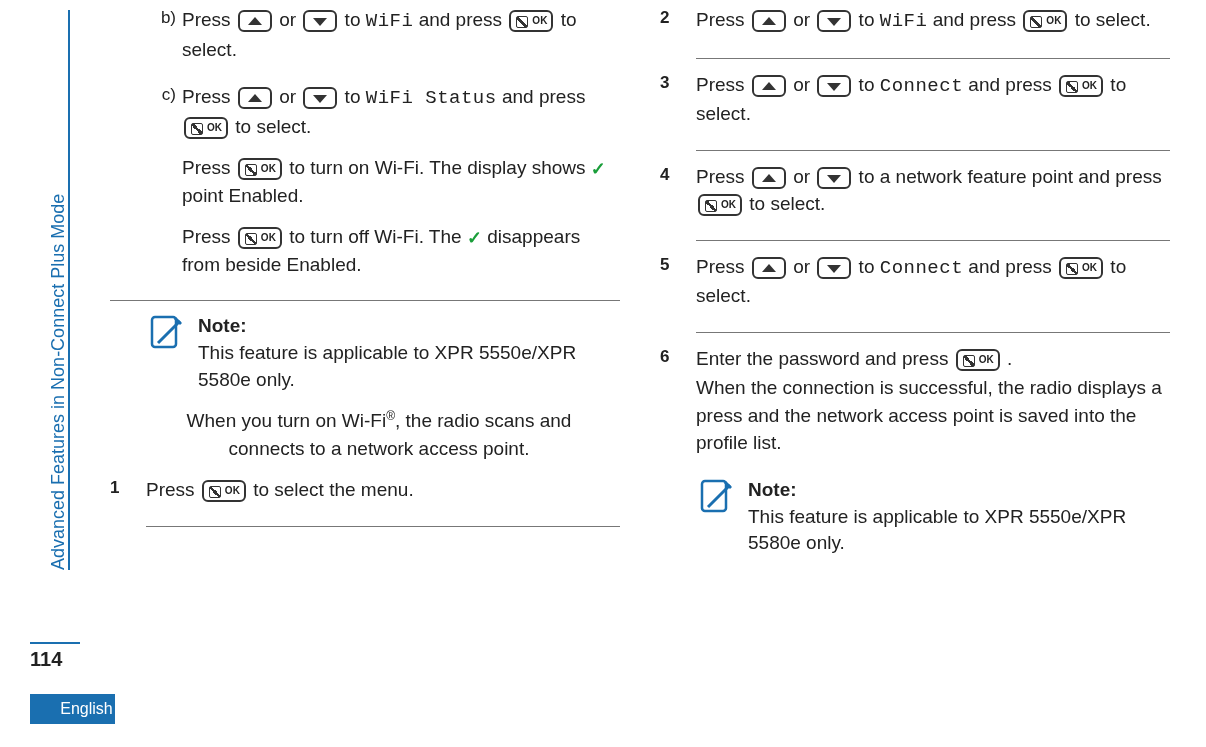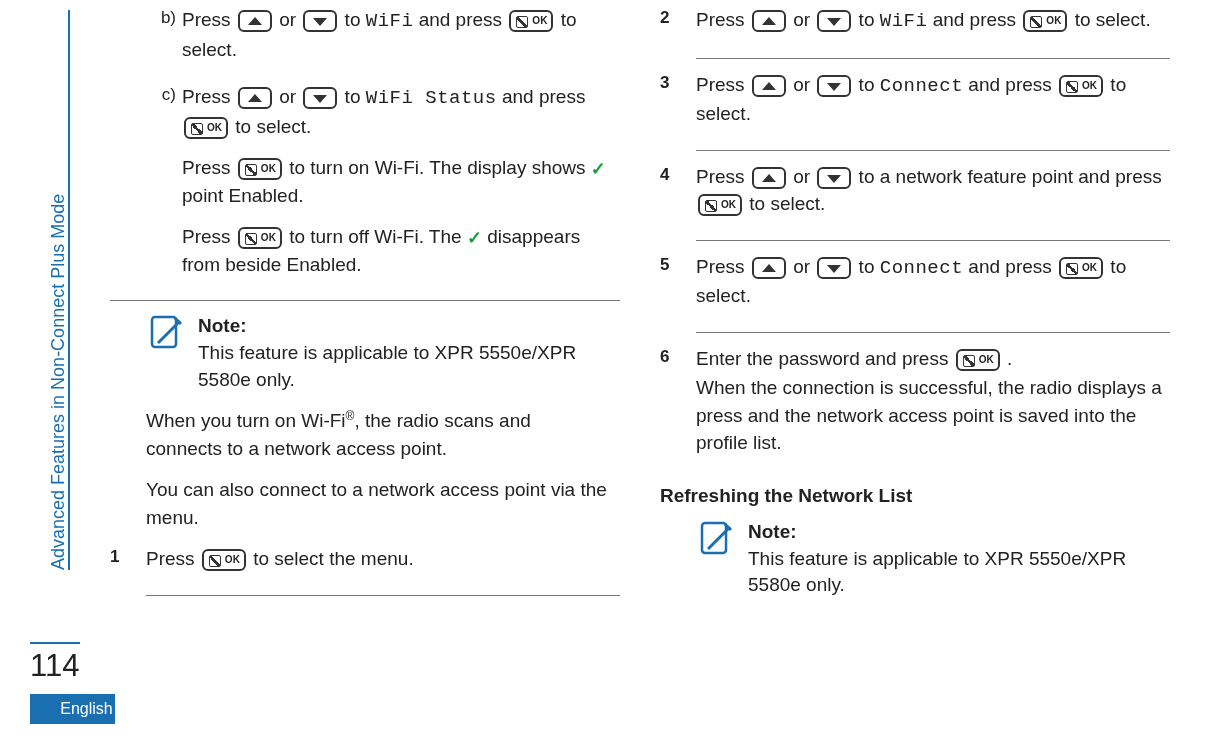--- a/index.html
+++ b/index.html
@@ -24,22 +24,22 @@
     left: 68px;
     top: 10px;
     width: 2px;
     height: 560px;
     background: #1a6fb0;
   }
   .page-num {
     position: absolute;
     left: 30px;
     top: 648px;
-    font-size: 31px;
-    font-weight: normal;
+    font-size: 20px;
+    font-weight: bold;
     color: #222;
   }
   .page-num-line {
     position: absolute;
     left: 30px;
     top: 642px;
     width: 50px;
     height: 2px;
     background: #1a6fb0;
   }
@@ -119,21 +119,21 @@
   .heading { font-weight: bold; font-size: 19px; margin: 14px 0 12px 0; }
   .note-block { display: flex; margin: 6px 0 14px 36px; }
   .note-icon {
     width: 40px; height: 40px; flex-shrink: 0;
     margin-right: 12px;
     position: relative;
   }
   .note-icon svg { width: 40px; height: 40px; }
   .note-text { font-size: 19px; line-height: 1.4; }
   .note-text .note-title { font-weight: bold; }
-  .para { font-size: 19px; line-height: 1.45; margin: 0 8px 14px 36px; }
+  .para { font-size: 19px; line-height: 1.45; margin: 0 8px 14px 36px; text-align: center; }
   .check2 {
     display: inline-block;
     color: #1a9e3a;
     font-weight: bold;
     font-size: 18px;
     vertical-align: middle;
     line-height: 1;
   }
   sup { font-size: 12px; }
 </style>
@@ -216,21 +216,20 @@
         <div class="note-text">
           <span class="note-title">Note:</span><br>
           <span>This feature is applicable to XPR 5550e/XPR 5580e only.</span>
         </div>
       </div>
 
       <p class="para">
         <span>When you turn on Wi-Fi</span><sup>®</sup><span>, the radio scans and connects to a network access point.</span>
       </p>
 
-      <p class="para">You can also connect to a network access point via the menu.</p>
 
       <div class="step-row">
         <div class="step-label num">1</div>
         <div class="step-body">
           <p>
             <span>Press </span>
             <span class="btn-key ok"></span>
             <span> to select the menu.</span>
           </p>
         </div>
@@ -317,21 +316,20 @@
         <div class="step-body">
           <p style="margin-bottom:2px;">
             <span>Enter the password and press </span>
             <span class="btn-key ok"></span>
             <span> .</span>
           </p>
           <p>When the connection is successful, the radio displays a press and the network access point is saved into the profile list.</p>
         </div>
       </div>
 
-      <div class="heading">Refreshing the Network List</div>
 
       <div class="note-block">
         <div class="note-icon">
           <svg viewBox="0 0 40 40">
               <rect x="6" y="4" width="24" height="30" rx="3" fill="none" stroke="#1a6fb0" stroke-width="2.5"></rect>
               <path d="M12 30 L34 8" stroke="#1a6fb0" stroke-width="3" fill="none"></path>
               <path d="M30 4 L36 10 L34 12 L28 6 Z" fill="#1a6fb0"></path>
             </svg>
         </div>
         <div class="note-text">

